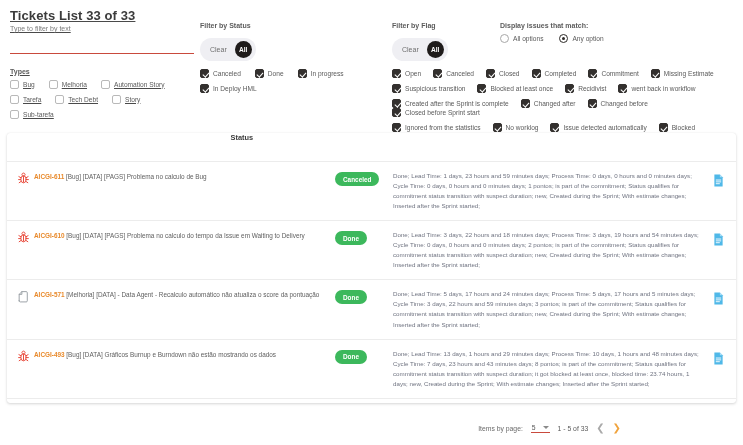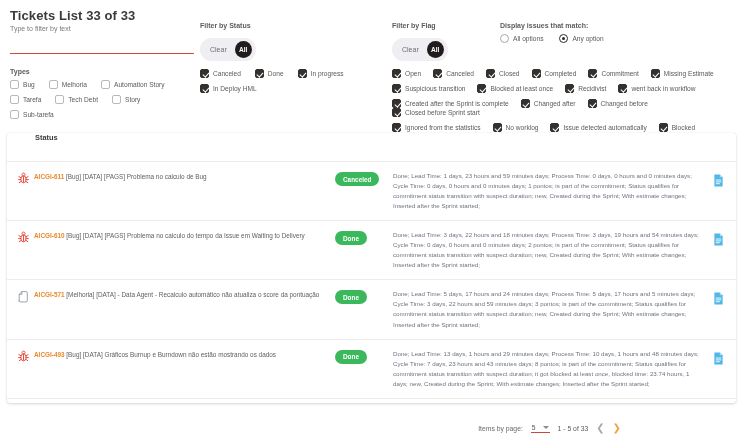--- a/index.html
+++ b/index.html
@@ -4,21 +4,21 @@
 <style>
   * { box-sizing: border-box; }
   html, body {
     margin: 0; padding: 0;
     width: 743px; height: 445px;
     background: #ffffff;
     font-family: "Liberation Sans", sans-serif;
     color: #4a4a4a;
     overflow: hidden;
   }
-  .page { position: relative; width: 633px; height: 445px; background:#fff; }
+  .page { position: relative; width: 633px; height: 445px; background:#fff;text-decoration:underline; }
 
   
   .filters { padding: 8px 10px 0 10px; position: relative; height: 128px; }
   .title { font-size: 13px; font-weight: bold; color: #3b3b3b; letter-spacing: .1px; margin: 0 0 2px 0; }
   .subtitle { font-size: 7px; color: #7a7a7a; margin-bottom: 2px; }
 
   .text-filter-wrap { width: 184px; }
   .text-filter {
     width: 184px; height: 14px; border: none; border-bottom: 1px solid #c94a3d;
     background: transparent; outline: none; font-size: 8px; color: #333;
@@ -77,21 +77,21 @@
 
   .flag-rows .cb { margin-right: 12px; }
 
   
   .card {
     position: absolute; left: 7px; top: 133px; width: 729px; height: 270px;
     background: #fff; border-radius: 3px;
     box-shadow: 0 1px 3px rgba(0,0,0,.16), 0 0 1px rgba(0,0,0,.10);
     overflow: hidden;
   }
-  .thead { display: flex; align-items: flex-start; height: 28px; padding: 0 14px; }
+  .thead { display: flex; align-items: center; height: 28px; padding: 0 14px; flex-direction: column; }
   .th { font-size: 7.4px; font-weight: bold; color: #3c3c3c; }
   .th-status { width: 310px; padding-left: 14px; }
   .th-info { flex: 1; }
 
   .row {
     display: flex; align-items: flex-start; border-top: 1px solid #ececec;
     padding: 9px 10px 9px 10px; min-height: 45px;
   }
   .cell-status { width: 318px; display: flex; align-items: flex-start; padding-top: 1px; }
   .bugicon { width: 13px; flex: none; margin-right: 4px; margin-top: -1px; }

